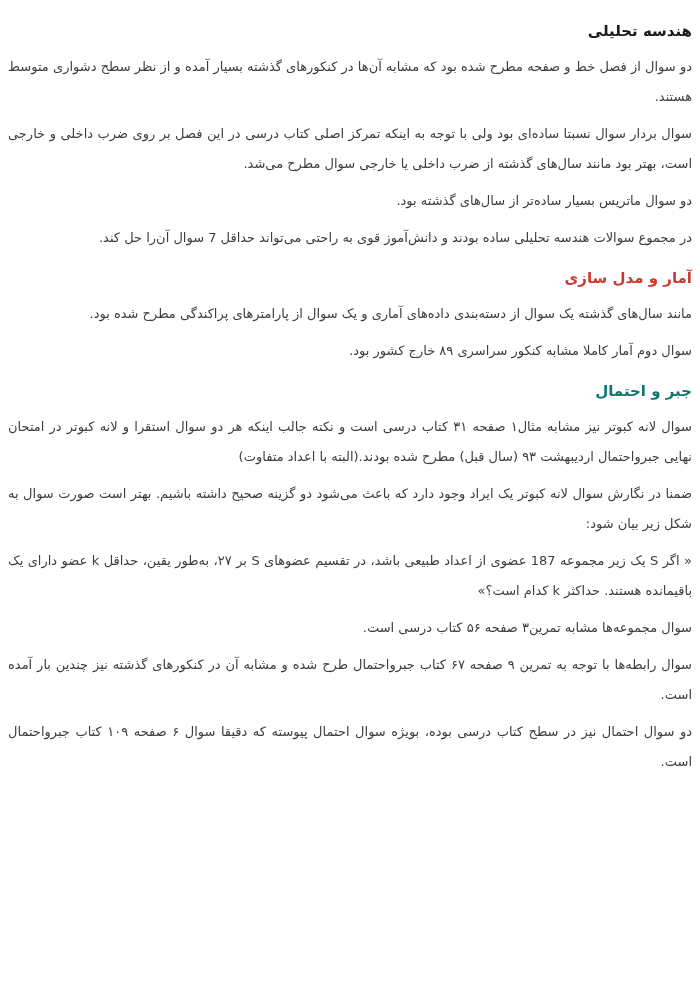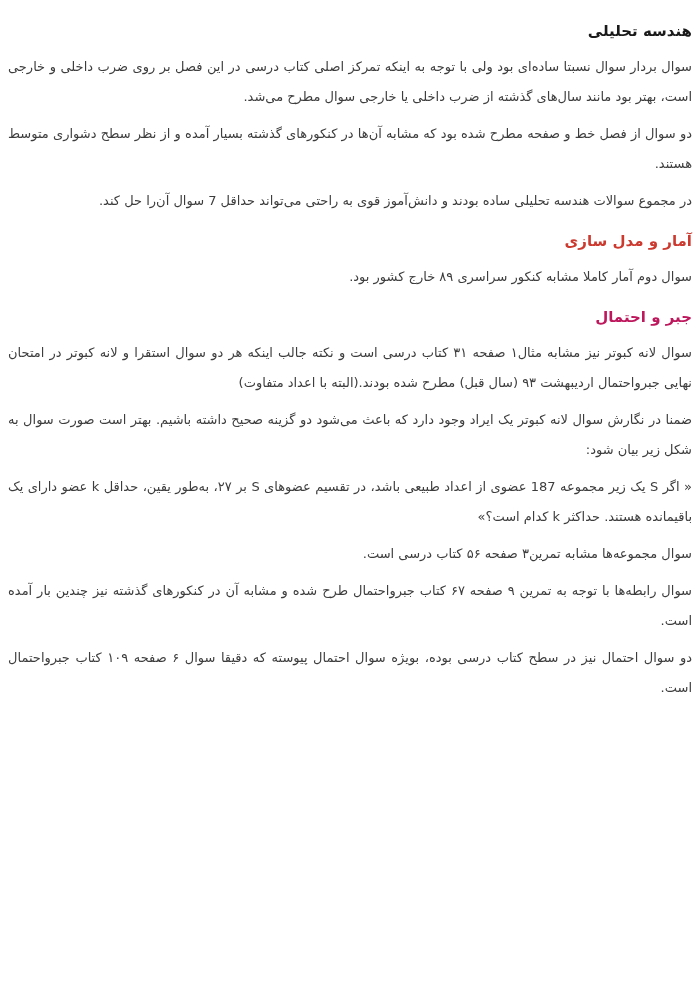--- a/index.html
+++ b/index.html
@@ -40,32 +40,34 @@
     text-justify: inter-word;
   }
 </style>
 </head>
 <body>
 
 <div class="page">
 
   <div class="section">
     <h2 class="section-title" style="color: rgb(26, 26, 26);">هندسه تحلیلی</h2>
+    <p class="para">دو سوال از فصل خط و صفحه مطرح شده بود که مشابه آن‌ها در کنکورهای گذشته بسیار آمده و از نظر سطح دشواری متوسط هستند.</p>
     <p class="para">سوال بردار سوال نسبتا ساده‌ای بود ولی با توجه به اینکه تمرکز اصلی کتاب درسی در این فصل بر روی ضرب داخلی و خارجی است، بهتر بود مانند سال‌های گذشته از ضرب داخلی یا خارجی سوال مطرح می‌شد.</p>
-    <p class="para">دو سوال از فصل خط و صفحه مطرح شده بود که مشابه آن‌ها در کنکورهای گذشته بسیار آمده و از نظر سطح دشواری متوسط هستند.</p>
+    <p class="para">دو سوال ماتریس بسیار ساده‌تر از سال‌های گذشته بود.</p>
     <p class="para">در مجموع سوالات هندسه تحلیلی ساده بودند و دانش‌آموز قوی به راحتی می‌تواند حداقل 7 سوال آن‌را حل کند.</p>
   </div>
 
   <div class="section">
     <h2 class="section-title" style="color: rgb(204, 58, 47);">آمار و مدل سازی</h2>
+    <p class="para">مانند سال‌های گذشته یک سوال از دسته‌بندی داده‌های آماری و یک سوال از پارامترهای پراکندگی مطرح شده بود.</p>
     <p class="para">سوال دوم آمار کاملا مشابه کنکور سراسری ۸۹ خارج کشور بود.</p>
   </div>
 
   <div class="section">
-    <h2 class="section-title" style="color: #be185d;">جبر و احتمال</h2>
+    <h2 class="section-title" style="color: #0f766e;">جبر و احتمال</h2>
     <p class="para">سوال لانه کبوتر نیز مشابه مثال۱ صفحه ۳۱ کتاب درسی است و نکته جالب اینکه هر دو سوال استقرا و لانه کبوتر در امتحان نهایی جبرواحتمال اردیبهشت ۹۳ (سال قبل) مطرح شده بودند.(البته با اعداد متفاوت)</p>
     <p class="para">ضمنا در نگارش سوال لانه کبوتر یک ایراد وجود دارد که باعث می‌شود دو گزینه صحیح داشته باشیم. بهتر است صورت سوال به شکل زیر بیان شود:</p>
     <p class="para">« اگر S یک زیر مجموعه 187 عضوی از اعداد طبیعی باشد، در تقسیم عضوهای S بر ۲۷، به‌طور یقین، حداقل k عضو دارای یک باقیمانده هستند. حداکثر k کدام است؟»</p>
     <p class="para">سوال مجموعه‌ها مشابه تمرین۳ صفحه ۵۶ کتاب درسی است.</p>
     <p class="para">سوال رابطه‌ها با توجه به تمرین ۹ صفحه ۶۷ کتاب جبرواحتمال طرح شده و مشابه آن در کنکورهای گذشته نیز چندین بار آمده است.</p>
     <p class="para">دو سوال احتمال نیز در سطح کتاب درسی بوده، بویژه سوال احتمال پیوسته که دقیقا سوال ۶ صفحه ۱۰۹ کتاب جبرواحتمال است.</p>
 
   </div>
 
 </div>

